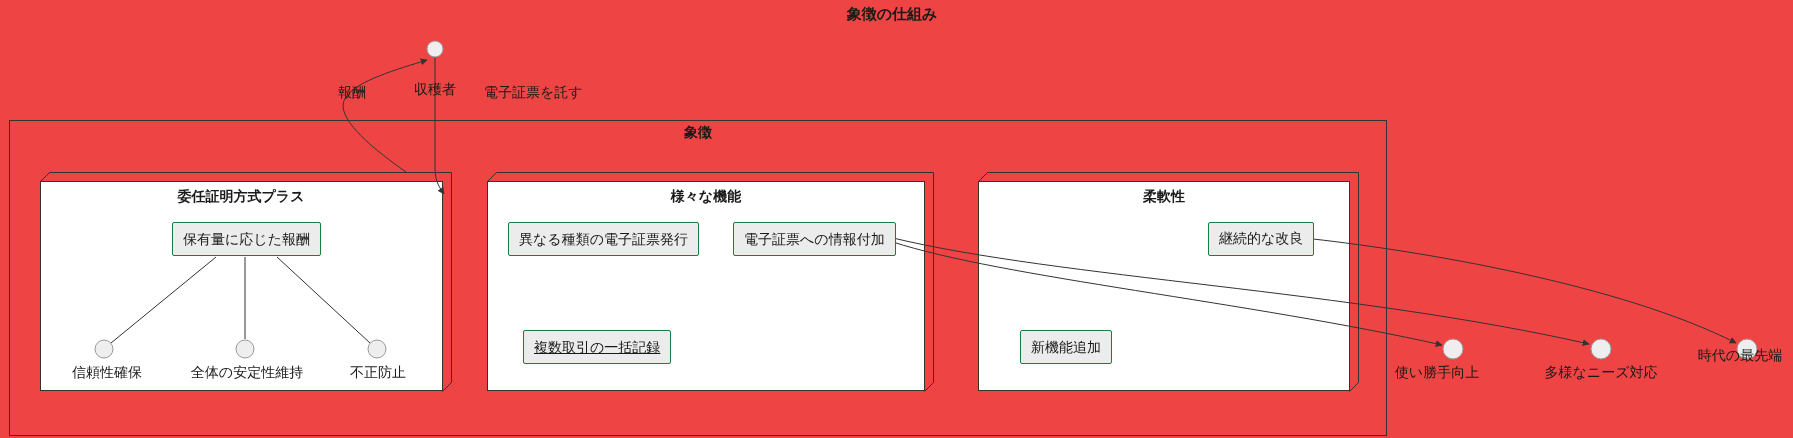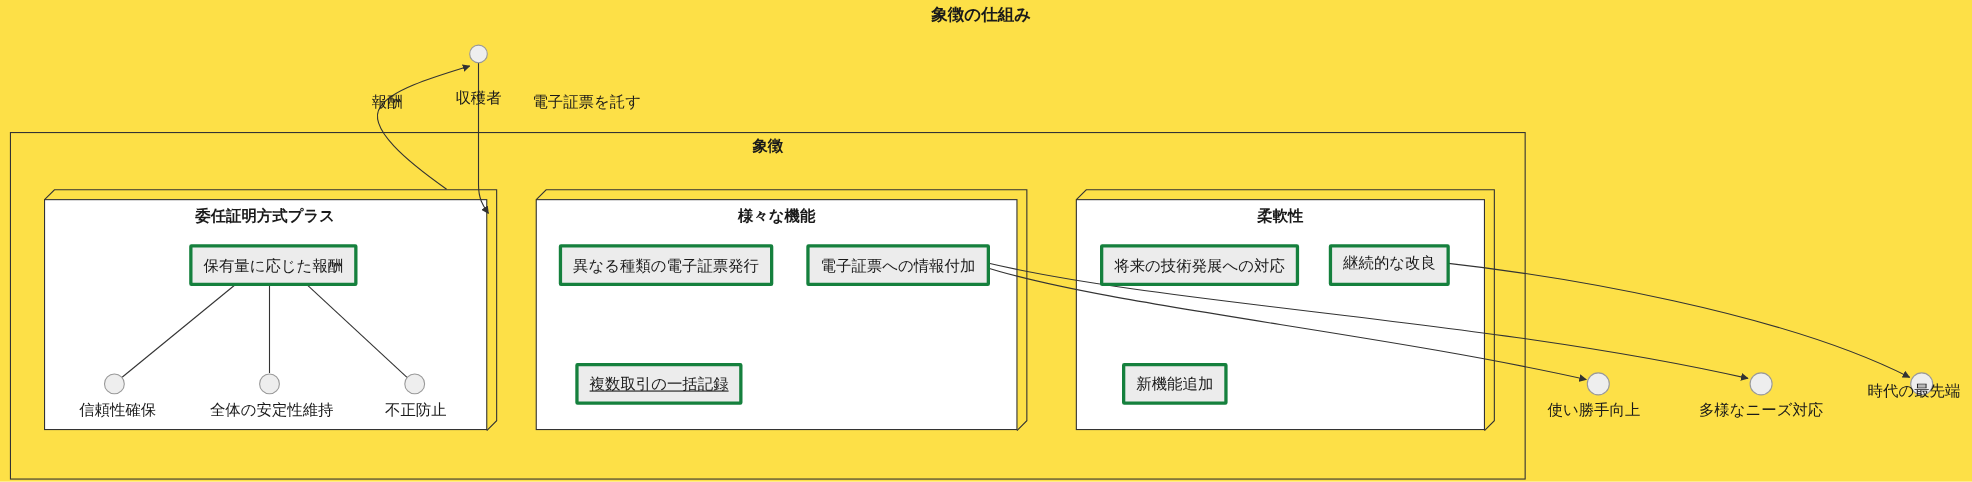--- a/index.html
+++ b/index.html
@@ -1,27 +1,27 @@
 <!DOCTYPE html>
 <html><head>
 <meta charset="utf-8">
 <style>
   html,body{margin:0;padding:0;background:#fff;}
   #canvas{
-    position:relative;width:1793px;height:438px;background:#fde047;overflow:hidden;
+    position:relative;width:1793px;height:438px;background:#ef4444;overflow:hidden;
     font-family:"Liberation Sans","DejaVu Sans",sans-serif;color:#1a1a1a;
   }
   #shapes{position:absolute;left:0;top:0;z-index:0;}
   .lbl{position:absolute;z-index:2;font-size:14px;line-height:16px;white-space:nowrap;}
   .center{transform:translateX(-50%);text-align:center;}
   .bold{font-weight:bold;}
   .title-main{font-size:15px;font-weight:bold;}
   .node{
     position:absolute;z-index:2;font-size:14px;line-height:16px;white-space:nowrap;
-    background:#ececec;border:3px solid #15803d;border-radius:2px;
+    background:#ececec;border:1px solid #15803d;border-radius:2px;
     padding:8px 10px;text-align:center;box-sizing:border-box;
   }
 </style>
 </head>
 <body>
 
 <div id="canvas">
 
   <svg id="shapes" width="1793" height="438" viewBox="0 0 1793 438">
     <defs>
@@ -79,25 +79,24 @@
   <div class="lbl center bold" style="left:241px;top:188px;">委任証明方式プラス</div>
   <div class="lbl center bold" style="left:706px;top:188px;">様々な機能</div>
   <div class="lbl center bold" style="left:1164px;top:188px;">柔軟性</div>
 
   <div class="node" style="left:172px;top:222px;">保有量に応じた報酬</div>
 
   <div class="node" style="left:508px;top:222px;">異なる種類の電子証票発行</div>
   <div class="node" style="left:733px;top:222px;">電子証票への情報付加</div>
   <div class="node" style="left:523px;top:330px;text-decoration:underline;">複数取引の一括記録</div>
 
-  <div class="node" style="left:1000px;top:222px;">将来の技術発展への対応</div>
   <div class="node" style="left:1208px;top:222px;font-family:Liberation Serif, serif;">継続的な改良</div>
   <div class="node" style="left:1020px;top:330px;">新機能追加</div>
 
   <div class="lbl center" style="left:107px;top:364px;">信頼性確保</div>
   <div class="lbl center" style="left:247px;top:364px;">全体の安定性維持</div>
   <div class="lbl center" style="left:378px;top:364px;">不正防止</div>
 
-  <div class="lbl center" style="left:1437px;top:364px;margin-left:12px;">使い勝手向上</div>
+  <div class="lbl center" style="left:1437px;top:364px;">使い勝手向上</div>
   <div class="lbl center" style="left:1601px;top:364px;">多様なニーズ対応</div>
   <div class="lbl center" style="left:1740px;top:347px;">時代の最先端</div>
 
 </div>
 
 </body></html>

